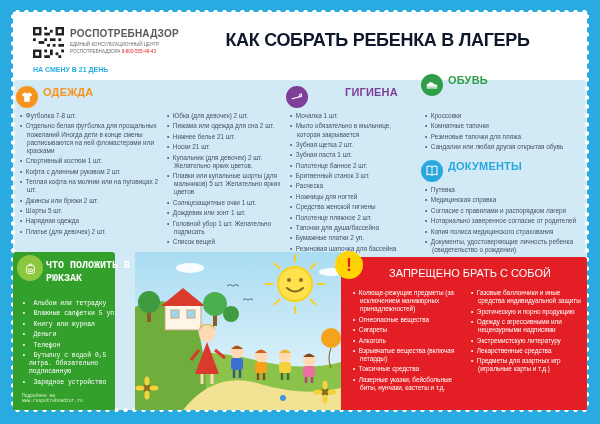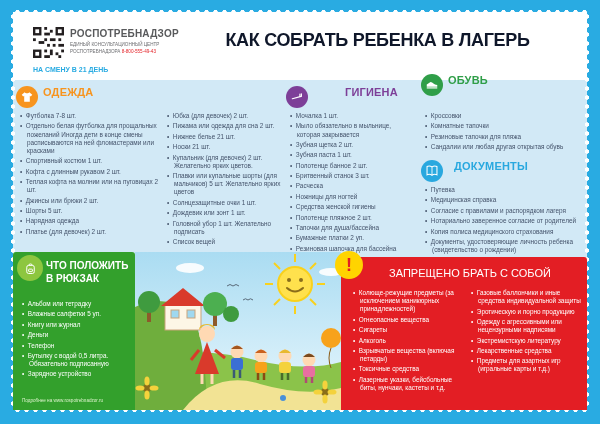--- a/index.html
+++ b/index.html
@@ -24,29 +24,29 @@
   .main-title { position:absolute; left:180px; top:30px; width:395px; text-align:center; font-size:18px; font-weight:bold; color:#0f172a; letter-spacing:-0.3px; }
   .shift-note { position:absolute; left:33px; top:66px; font-size:7px; font-weight:bold; color:#29abe2; }
 
   
   .sec-head { position:absolute; display:flex; align-items:flex-start; gap:5px; }
   .sec-circle { width:22px; height:22px; border-radius:50%; display:flex; align-items:center; justify-content:center; flex:0 0 auto; }
   .sec-title { font-size:11px; font-weight:bold; letter-spacing:.2px; }
   .c-orange { background:#f7941e; } .t-orange { color:#f7941e; }
   .c-purple { background:#7d3f98; } .t-purple { color:#7d3f98;margin-left:32px; }
   .c-green  { background:#2f9e48; } .t-green  { color:#2f9e48; }
-  .c-blue   { background:#29a8df; } .t-blue   { color:#29a8df;margin-left:6px; }
+  .c-blue   { background:#29a8df; } .t-blue   { color:#29a8df; }
 
   
   .list { position:absolute; list-style:none; }
   .list li { font-size:6.4px; line-height:1.28; color:#44536b; padding-left:7px; text-indent:-7px; margin-bottom:2.2px; }
   .list li::before { content:"•\00a0\00a0"; color:#44536b; }
 
   
-  .backpack-panel { position:absolute; left:13px; top:252px; width:122px; height:158px; background:#33a02c; border-radius:3px 3px 0 0; }
+  .backpack-panel { position:absolute; left:13px; top:252px; width:102px; height:158px; background:#33a02c; border-radius:3px 3px 0 0;font-family:Liberation Mono, monospace; }
   .bp-circle { position:absolute; left:4px; top:3px; width:26px; height:26px; border-radius:50%; background:#8dc63f; display:flex; align-items:center; justify-content:center; }
   .bp-title { position:absolute; left:33px; top:8px; width:86px; font-size:10px; font-weight:bold; color:#ffffff; line-height:1.25; }
   .bp-list { left:9px; top:48px; width:110px; }
   .bp-list li, .bp-list li::before { color:#ffffff; }
   .bp-footer { position:absolute; left:9px; bottom:7px; font-size:4.6px; color:#d9f2c9; }
 
   
   .forbidden-panel { position:absolute; left:341px; top:257px; width:246px; height:153px; background:#e31e24; border-radius:3px 3px 0 0; }
   .fb-circle { position:absolute; left:-6px; top:-6px; width:28px; height:28px; border-radius:50%; background:#ffd400; display:flex; align-items:center; justify-content:center; font-size:18px; font-weight:bold; color:#e31e24; }
   .fb-title { position:absolute; left:24px; top:10px; width:210px; text-align:center; font-size:11px; font-weight:normal; color:#ffffff; }

